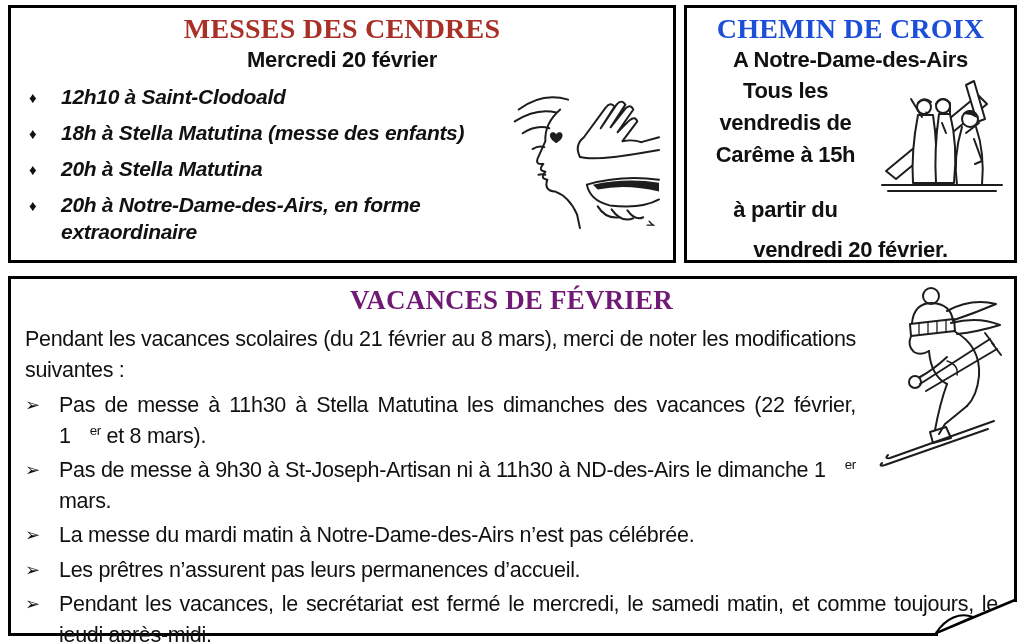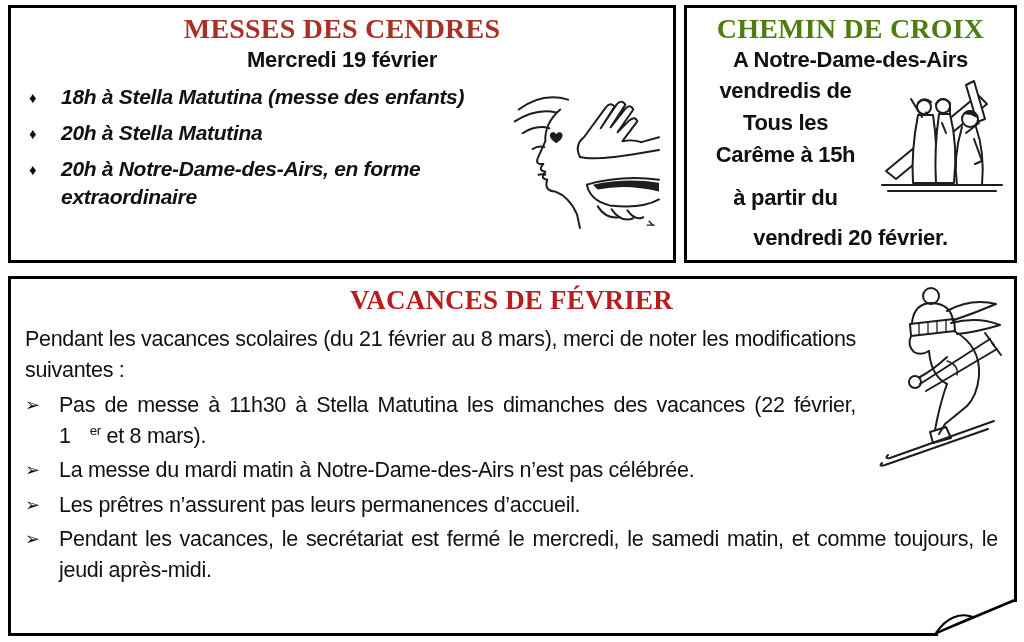--- a/index.html
+++ b/index.html
@@ -37,21 +37,21 @@
     display:inline-block; width:38px; text-indent:0; font-style:normal;
     font-size:15px; vertical-align:1px; padding-left:6px;
   }
 
   
   .illus-cross { float:right; width:128px; height:122px; margin:4px 0 0 2px; }
   .chemin-line {
     text-align:center; font-weight:bold; font-size:22px;
     letter-spacing:-0.3px; line-height:1.45;
   }
-  .chemin-line.l4 { margin-top:12px; }
+  .chemin-line.l4 { margin-top:24px; }
   .chemin-line.l5 { margin-top:8px; }
 
   
   .ski-spacer { float:right; width:142px; height:158px; }
   .illus-ski { position:absolute; top:4px; right:8px; width:132px; height:186px; }
   .intro {
     font-size:21.5px; letter-spacing:-0.3px; line-height:1.45;
     text-align:justify; margin-top:8px;
   }
   .arrow-list { list-style:none; margin-top:4px; }
@@ -68,21 +68,21 @@
 
   svg.lineart { stroke:#1d1d1d; stroke-width:2; fill:none; stroke-linecap:round; stroke-linejoin:round; }
 </style>
 </head>
 <body>
 
 <div class="page">
 
   <section class="box box-cendres">
     <h2 class="red-title" style="color:#a93026">MESSES DES CENDRES</h2>
-    <div class="subtitle">Mercredi 19 février</div>
+    <div class="subtitle">Mercredi 20 février</div>
 
     <svg class="illus-ash lineart" viewBox="0 0 170 152">
 
       <path d="M26,30 Q50,12 76,20"></path>
       <path d="M22,42 Q44,28 64,33"></path>
       <path d="M30,54 Q44,45 57,49"></path>
 
       <path d="M68,30 Q52,44 53,62 L45,80 Q43,86 51,85 Q45,92 53,93 Q47,100 55,101 Q51,112 63,113 Q77,118 85,136 L88,150"></path>
       <path d="M40,70 Q46,66 52,68"></path>
       <path d="M46,96 Q50,95 53,96"></path>
@@ -98,33 +98,36 @@
       <path d="M101,106 Q135,99 168,104 L168,113 Q135,105 106,111 Z" fill="#1d1d1d" stroke="none"></path>
 
       <path d="M106,128 Q114,141 128,139"></path>
       <path d="M120,131 Q130,145 142,140"></path>
       <path d="M136,132 Q144,143 152,139"></path>
       <path d="M158,143 l4,4 M156,147 l7,0" stroke-width="1.4"></path>
     </svg>
 
     <ul class="diamond-list">
       <li>
+        <span class="bullet">♦</span><span>12h10 à Saint-Clodoald</span>
+      </li>
+      <li>
         <span class="bullet">♦</span><span>18h à Stella Matutina (messe des enfants)</span>
       </li>
       <li>
         <span class="bullet">♦</span><span>20h à Stella Matutina</span>
       </li>
       <li>
         <span class="bullet">♦</span><span>20h à Notre-Dame-des-Airs, en forme extraordinaire</span>
       </li>
     </ul>
   </section>
 
   <section class="box box-chemin">
-    <h2 class="red-title" style="color:#4d7c0f">CHEMIN DE CROIX</h2>
+    <h2 class="red-title" style="color:#1d4ed8">CHEMIN DE CROIX</h2>
     <div class="subtitle">A Notre-Dame-des-Airs</div>
 
     <svg class="illus-cross lineart" viewBox="0 0 128 122">
 
       <polygon points="8,92 100,16 109,25 18,100" fill="#fff"></polygon>
       <polygon points="88,6 96,2 107,40 99,43" fill="#fff"></polygon>
 
       <circle cx="92" cy="40" r="8" fill="#fff"></circle>
       <path d="M85,35 a8,8 0 0 1 13,-1 l1,5 -6,-3 z" fill="#1d1d1d" stroke="none"></path>
       <path d="M84,48 Q75,78 79,106 L104,106 Q107,74 98,48"></path>
@@ -138,29 +141,29 @@
       <path d="M58,25 Q64,16 72,24 L72,34"></path>
       <path d="M40,36 Q33,72 35,104 L58,104 Q60,68 55,36 Z" fill="#fff"></path>
       <path d="M61,35 Q56,70 58,104 L76,104 Q80,66 72,35 Z" fill="#fff"></path>
       <path d="M44,38 L36,25 M36,25 l-3,-5"></path>
       <path d="M64,44 l4,10"></path>
 
       <line x1="4" y1="106" x2="124" y2="106"></line>
       <line x1="10" y1="112" x2="118" y2="112"></line>
     </svg>
 
+    <div class="chemin-line">Tous les</div>
     <div class="chemin-line">vendredis de</div>
-    <div class="chemin-line">Tous les</div>
     <div class="chemin-line">Carême à 15h</div>
     <div class="chemin-line l4">à partir du</div>
     <div class="chemin-line l5">vendredi 20 février.</div>
   </section>
 
   <section class="box box-vacances">
-    <h2 class="red-title" style="color:#b91c1c">VACANCES DE FÉVRIER</h2>
+    <h2 class="red-title" style="color:#701a75">VACANCES DE FÉVRIER</h2>
 
     <svg class="illus-ski lineart" viewBox="0 0 132 186">
 
       <circle cx="57" cy="13" r="8"></circle>
       <path d="M38,40 Q40,20 58,20 Q77,21 79,38"></path>
       <path d="M36,41 L80,36 L81,48 L37,53 Z"></path>
       <path d="M45,40 l0,11 M54,39 l0,11 M63,38 l0,11 M72,37 l0,11" stroke-width="1.3"></path>
 
       <path d="M37,53 Q33,63 40,69 Q47,73 55,68"></path>
 
@@ -186,20 +189,23 @@
       <path d="M14,172 Q10,176 16,175 L120,138"></path>
       <path d="M8,180 Q4,184 11,182 L114,146"></path>
     </svg>
     <div class="ski-spacer"></div>
 
     <p class="intro">Pendant les vacances scolaires (du 21 février au 8 mars), merci de noter les modifications suivantes :</p>
 
     <ul class="arrow-list">
       <li>
         <span class="bullet">➢</span><span>Pas de messe à 11h30 à Stella Matutina les dimanches des vacances (22 février, 1</span><sup>er</sup><span> et 8 mars).</span>
+      </li>
+      <li>
+        <span class="bullet">➢</span><span>Pas de messe à 9h30 à St-Joseph-Artisan ni à 11h30 à ND-des-Airs le dimanche 1</span><sup>er</sup><span> mars.</span>
       </li>
       <li>
         <span class="bullet">➢</span><span>La messe du mardi matin à Notre-Dame-des-Airs n’est pas célébrée.</span>
       </li>
       <li>
         <span class="bullet">➢</span><span>Les prêtres n’assurent pas leurs permanences d’accueil.</span>
       </li>
       <li>
         <span class="bullet">➢</span><span>Pendant les vacances, le secrétariat est fermé le mercredi, le samedi matin, et comme toujours, le jeudi après-midi.</span>
       </li>

